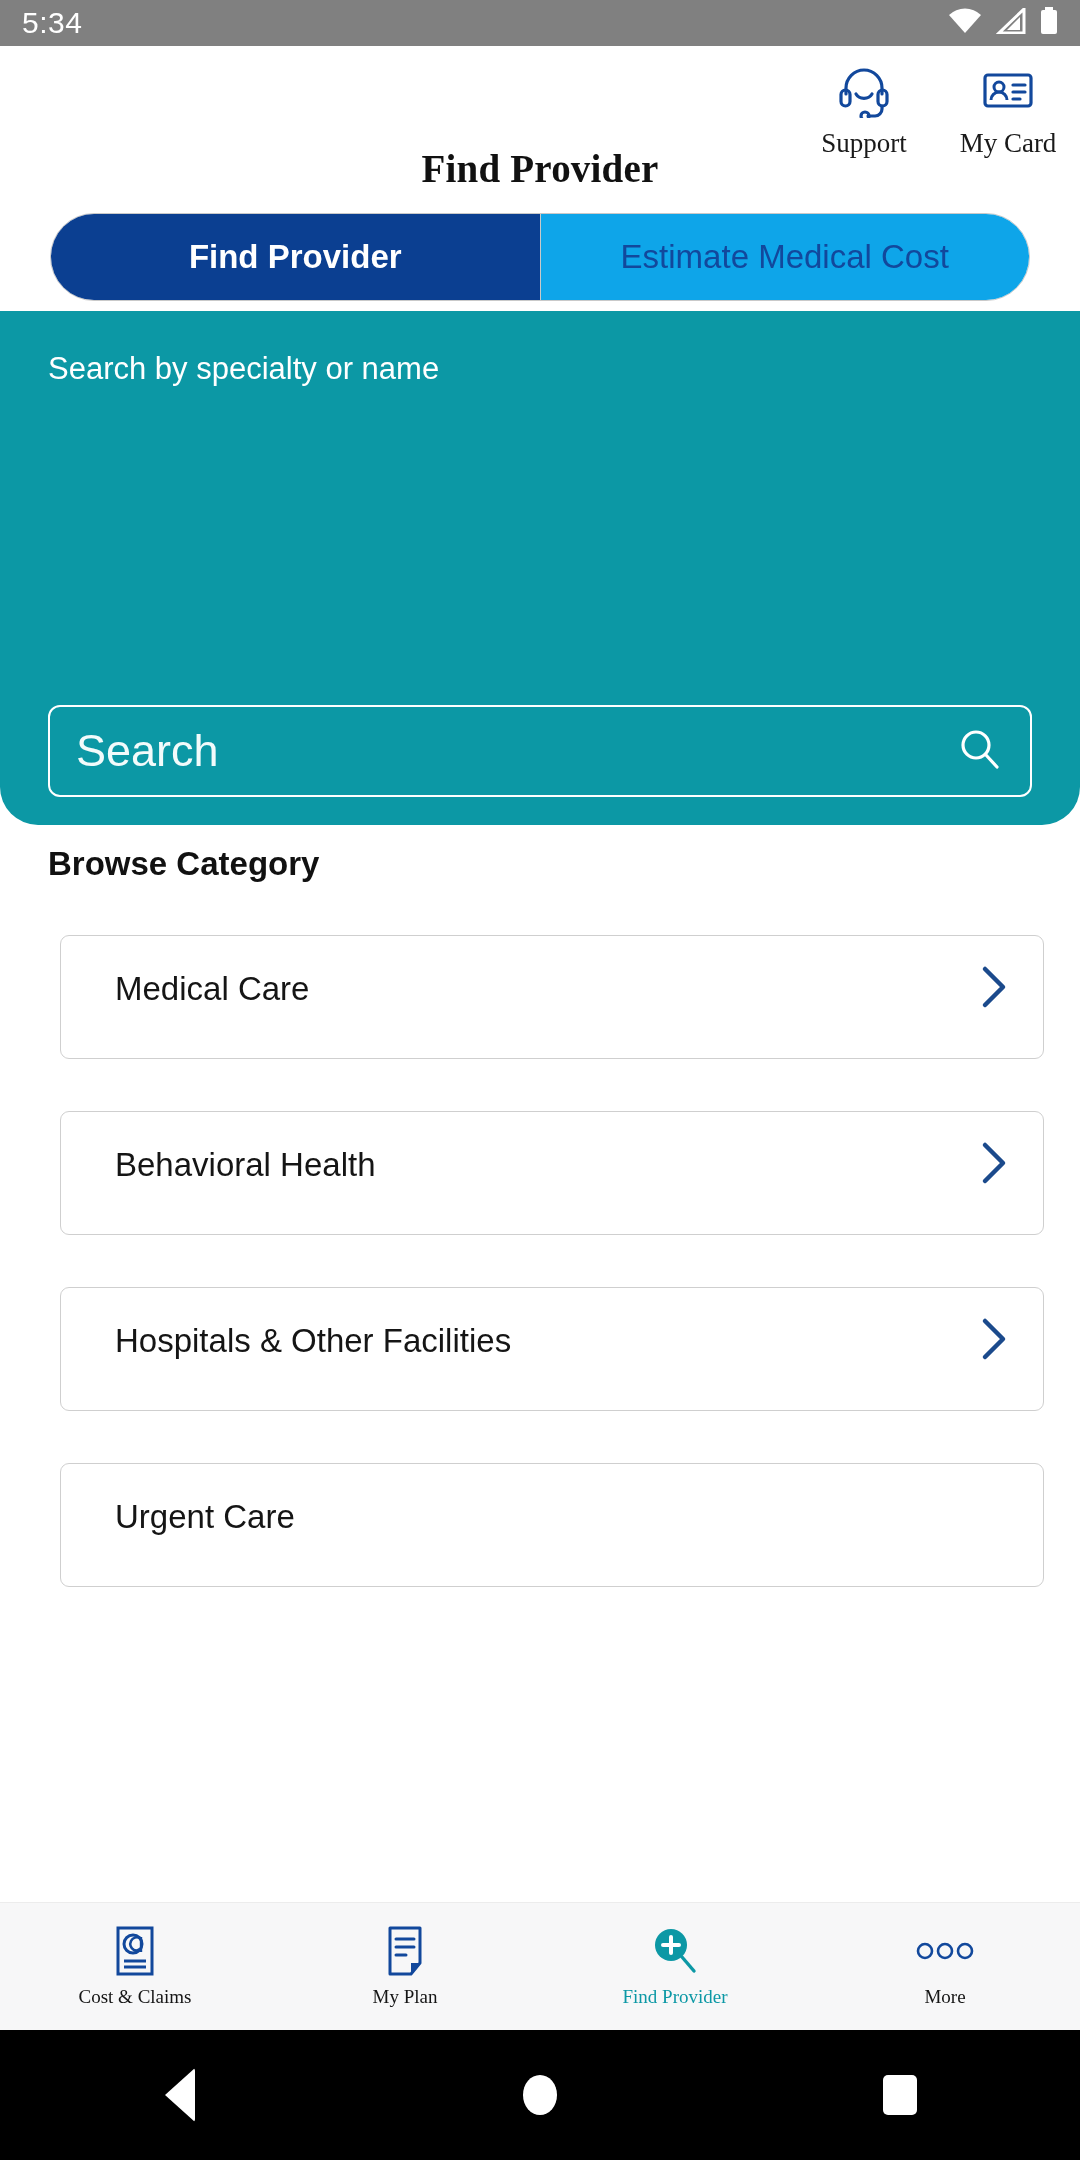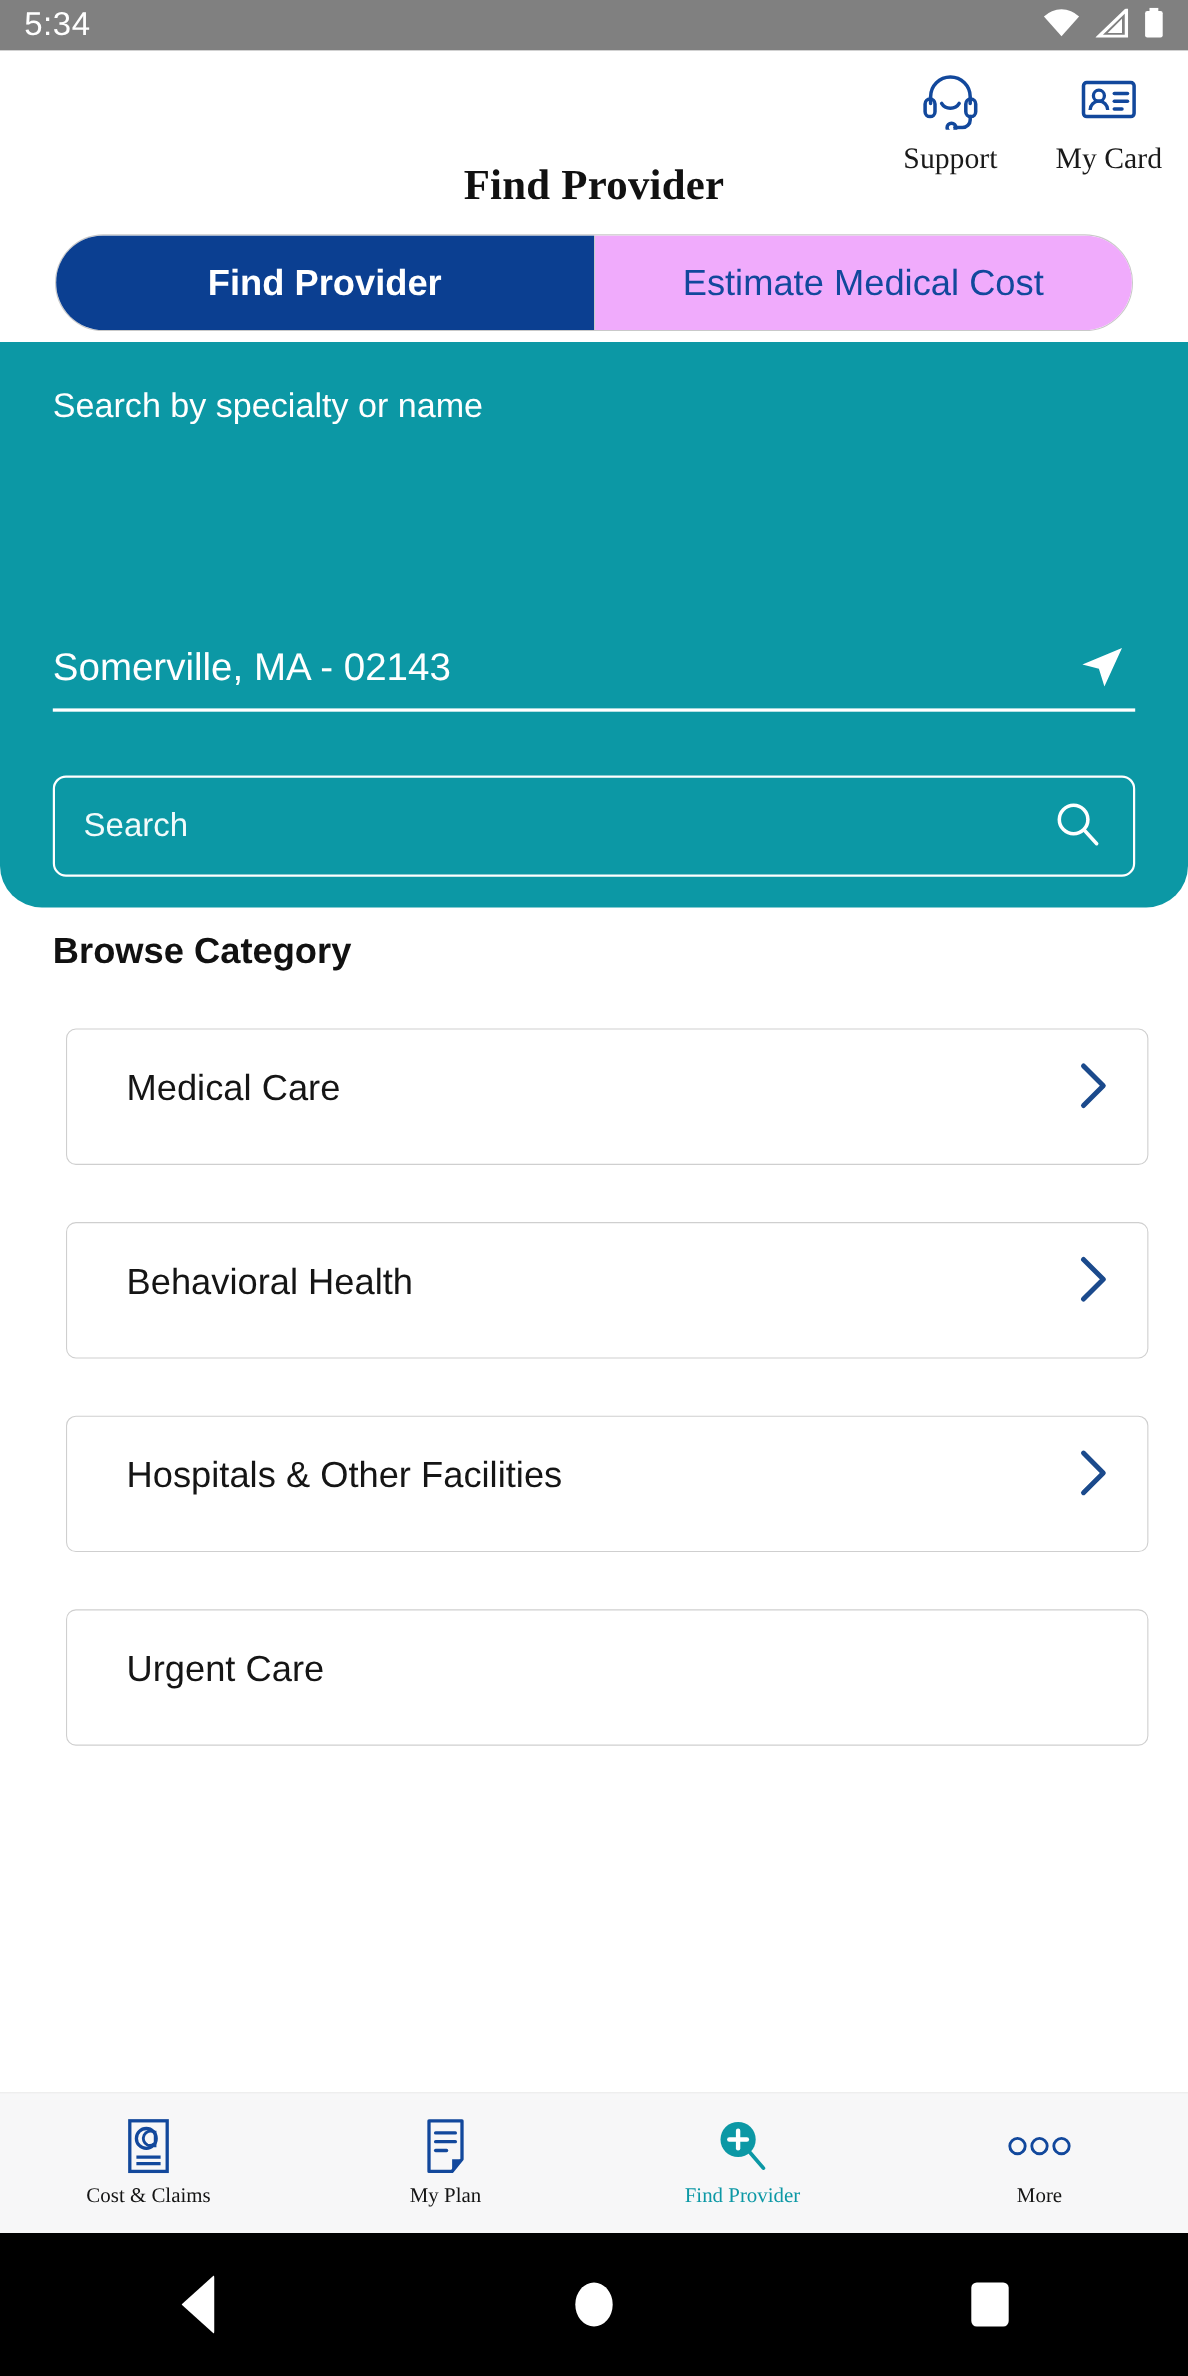--- a/index.html
+++ b/index.html
@@ -51,21 +51,21 @@
     position:absolute; left:50px; top:213px;
     width:980px; height:88px;
     border:1.5px solid #c9c9c9; border-radius:44px;
     background:#ffffff; overflow:hidden; display:flex;
   }
   .segment {
     flex:1; display:flex; align-items:center; justify-content:center;
     font-size:33px; cursor:pointer;
   }
   .segment.active { background:#0B3F91; color:#ffffff; font-weight:bold; }
-  .segment.inactive { background:#f0abfc; color:#12489c; border-left:1.5px solid #c9c9c9; }
+  .segment.inactive { background:#0ea5e9; color:#12489c; border-left:1.5px solid #c9c9c9; }
 
   
   .teal-panel {
     position:absolute; left:0; top:311px; width:1080px; height:514px;
     background:#0C98A5;
     border-bottom-left-radius:38px; border-bottom-right-radius:38px;
   }
   .teal-caption {
     position:absolute; left:48px; top:40px;
     font-size:31px; color:#ffffff;
@@ -79,21 +79,21 @@
   .field-loc  { top:258px; }
   .field-text { font-size:35px; color:#ffffff; }
   .field-icon { margin-right:6px; display:flex; align-items:center; }
 
   .searchbox {
     position:absolute; left:48px; top:394px; width:984px; height:92px;
     border:2.5px solid #ffffff; border-radius:12px;
     display:flex; align-items:center; justify-content:space-between;
     padding:0 28px 0 26px;
   }
-  .searchbox .ph { font-size:30px; color:#f2fbfb;text-align:center; }
+  .searchbox .ph { font-size:45px; color:#f2fbfb;text-align:center; }
 
   
   .browse-title {
     position:absolute; left:48px; top:845px;
     font-size:33px; font-weight:bold; color:#111111;
   }
   .cat-card {
     position:absolute; left:60px; width:984px; height:124px;
     border:1.5px solid #cfcfcf; border-radius:9px; background:#ffffff;
     display:flex; align-items:center; justify-content:space-between;
@@ -199,28 +199,20 @@
   <div class="segment-wrap">
     <div class="segment active">Find Provider</div>
     <div class="segment inactive">Estimate Medical Cost</div>
   </div>
 
   <div class="teal-panel">
 
     <div class="teal-caption">Search by specialty or name</div>
 
 
-    <div class="field field-loc">
-      <span class="field-text">Somerville, MA - 02143</span>
-      <span class="field-icon">
-        <svg width="48" height="48" viewBox="0 0 48 48">
-            <path d="M42 6 L6 21 L21 25 L26 41 Z" fill="#ffffff"></path>
-          </svg>
-      </span>
-    </div>
 
     <div class="searchbox">
       <span class="ph">Search</span>
       <span>
         <svg width="44" height="44" viewBox="0 0 44 44">
             <circle cx="18" cy="18" r="13" fill="none" stroke="#ffffff" stroke-width="3.2"></circle>
             <line x1="28" y1="28" x2="39" y2="40" stroke="#ffffff" stroke-width="3.2" stroke-linecap="round"></line>
           </svg>
       </span>
     </div>

